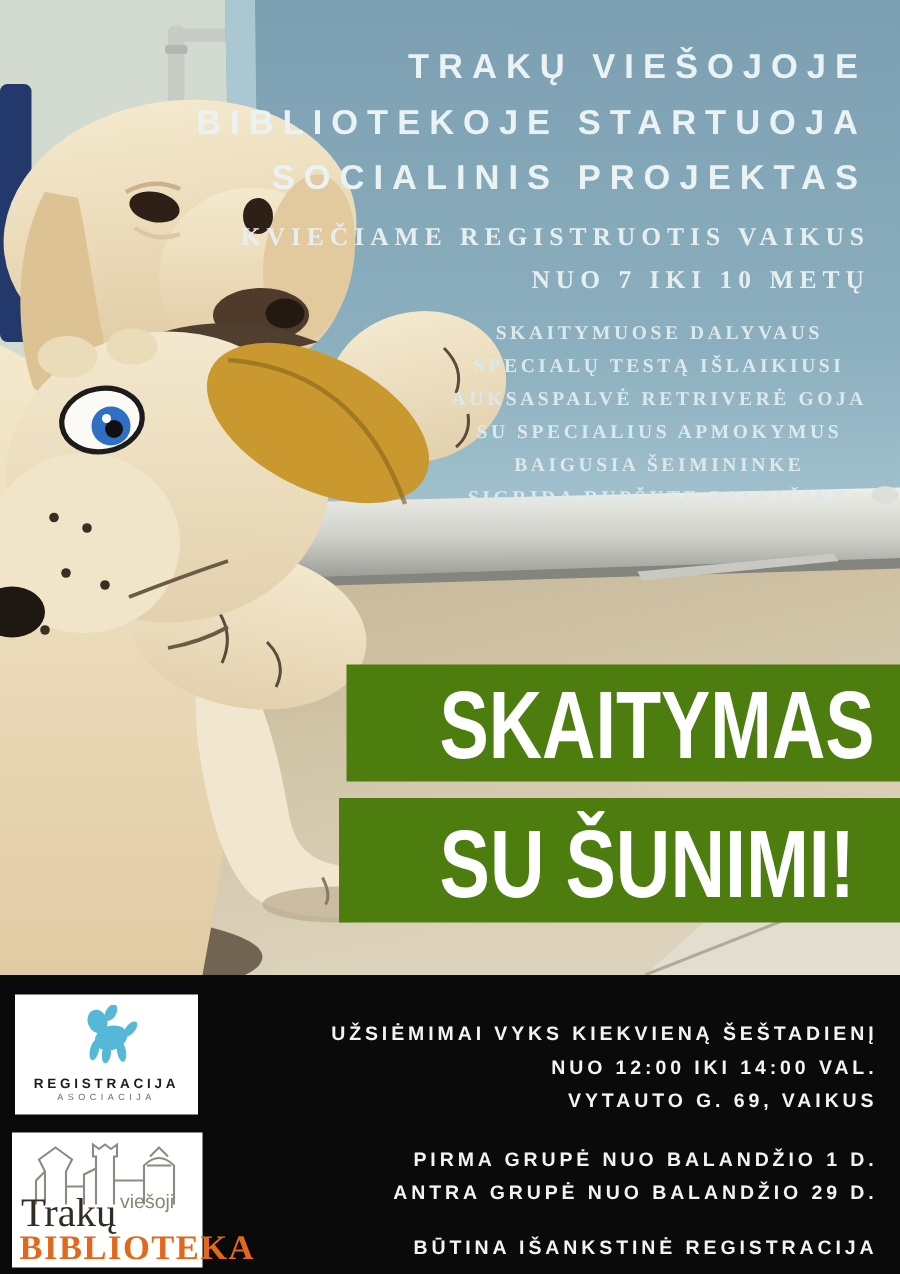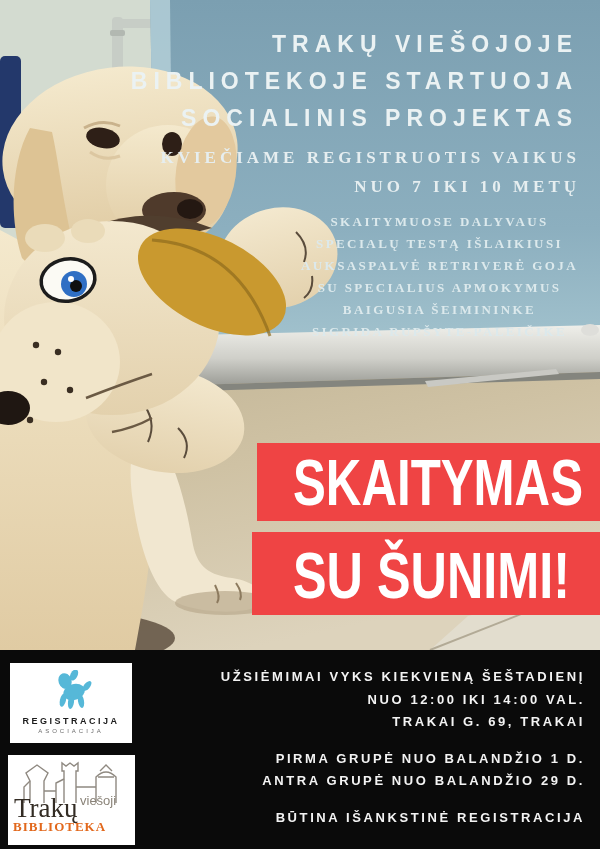--- a/index.html
+++ b/index.html
@@ -11,45 +11,45 @@
   
   .title{position:absolute;top:26px;right:22px;text-align:right;color:#EBF2F3;
          font-size:23px;font-weight:600;letter-spacing:6px;line-height:37px;}
   .subtitle{position:absolute;top:143px;right:20px;text-align:right;color:#E6EEF0;
             font-family:"Liberation Serif",serif;font-size:17px;font-weight:600;
             letter-spacing:4px;line-height:29px;}
   .details{position:absolute;top:211px;right:22px;text-align:center;color:#DCE9EC;
            font-family:"Liberation Serif",serif;font-size:13px;font-weight:600;
            letter-spacing:2.4px;line-height:22px;}
 
-  .banner-block{position:absolute;right:0;background:#ef4444;}
+  .banner-block{position:absolute;right:0;background:#4d7c0f;padding-left:26px;}
   .banner-1{top:443px;width:343px;height:78px;}
   .banner-2{top:532px;width:348px;height:83px;}
   .banner-block svg{display:block;width:100%;height:100%;}
   .banner-block text{fill:#ffffff;font-family:"Liberation Sans",sans-serif;font-weight:bold;}
 
   
   .footer{position:absolute;left:0;top:650px;width:600px;height:199px;background:#0A0A0A;}
   .logo-box{position:absolute;background:#ffffff;}
   .logo-kani{left:10px;top:13px;width:122px;height:80px;text-align:center;}
   .logo-kani .balloon{margin-top:7px;}
   .kani-name{font-size:9px;font-weight:bold;letter-spacing:2.5px;color:#1c1c1c;margin-top:2px;}
   .kani-sub{font-size:6px;letter-spacing:3px;color:#6b6b6b;margin-top:2px;}
   .logo-lib{left:8px;top:105px;width:127px;height:90px;}
   .lib-castle{position:absolute;left:4px;top:2px;}
   .lib-traku{position:absolute;left:6px;top:38px;font-family:"Liberation Serif",serif;
              font-size:27px;color:#332C24;}
   .lib-viesoji{position:absolute;left:72px;top:38px;font-family:Liberation Sans, sans-serif;
                font-size:13px;color:#8A8378;}
-  .lib-biblioteka{position:absolute;left:5px;top:64px;font-size:13px;font-weight:bold;
+  .lib-biblioteka{position:absolute;left:5px;top:64px;font-size:23px;font-weight:bold;
                   letter-spacing:1px;color:#E2681C;font-family:"Liberation Serif",serif;}
 
   .footer-text{position:absolute;right:15px;top:12px;text-align:right;color:#F3F3F3;
                font-size:13px;font-weight:bold;letter-spacing:2.6px;line-height:22.5px;}
-  .ft-group{margin:4px 0 14px 0;}
+  .ft-group{margin:16px 0 14px 0;}
   .ft-group:last-child{margin:0;}
 </style>
 </head>
 <body>
 
 <div class="poster">
 
   <div class="photo">
     <svg width="600" height="650" viewBox="0 0 600 650" xmlns="http://www.w3.org/2000/svg">
       <defs>
@@ -239,21 +239,21 @@
       </svg>
       <div class="lib-traku">Trakų</div>
       <div class="lib-viesoji">viešoji</div>
       <div class="lib-biblioteka">BIBLIOTEKA</div>
     </div>
 
     <div class="footer-text">
       <div class="ft-group">
         <div>UŽSIĖMIMAI VYKS KIEKVIENĄ ŠEŠTADIENĮ</div>
         <div>NUO 12:00 IKI 14:00 VAL.</div>
-        <div>TRAKAI G. 69, TRAKAI</div>
+        <div>VYTAUTO G. 69, VAIKUS</div>
       </div>
       <div class="ft-group">
         <div>PIRMA GRUPĖ NUO BALANDŽIO 1 D.</div>
         <div>ANTRA GRUPĖ NUO BALANDŽIO 29 D.</div>
       </div>
       <div class="ft-group">
         <div>BŪTINA IŠANKSTINĖ REGISTRACIJA</div>
       </div>
     </div>
   </div>

